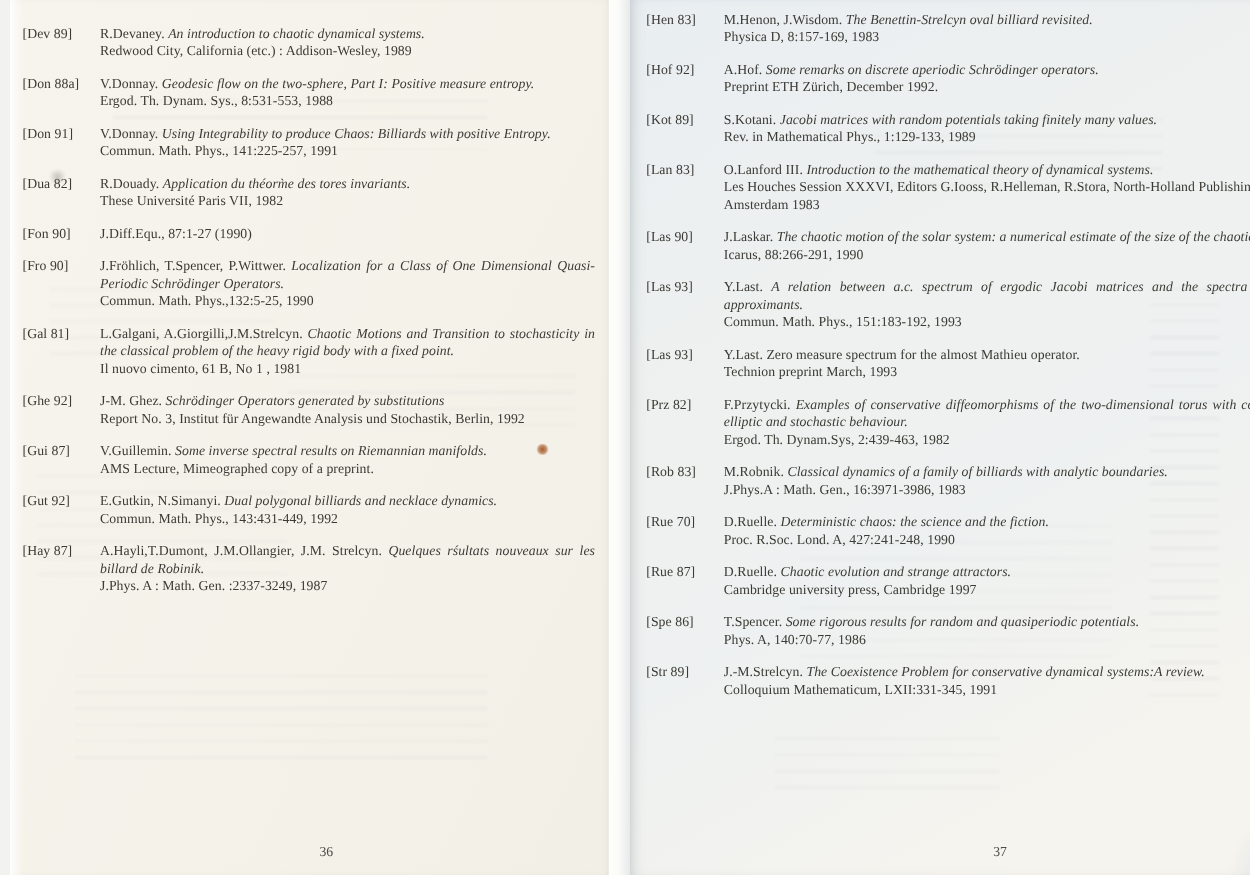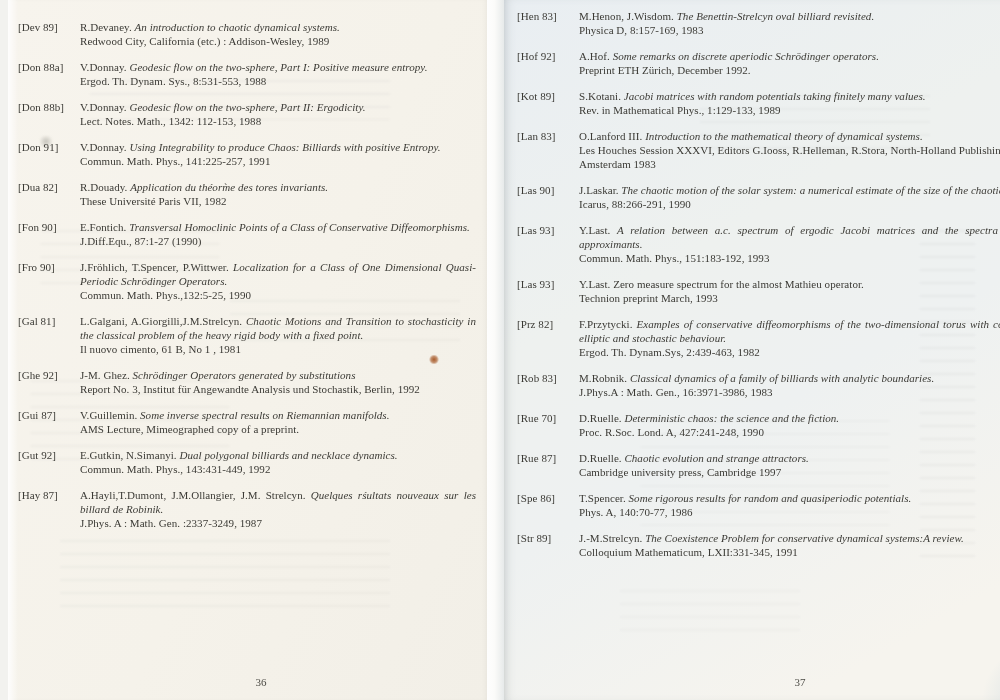--- a/index.html
+++ b/index.html
@@ -99,44 +99,36 @@
           </div>
         </div>
         <div class="entry">
           <div class="label">[Don 88a]</div>
           <div class="body">
             <div class="head"><span class="authors">V.Donnay. </span><span class="title it">Geodesic flow on the two-sphere, Part I: Positive measure entropy.</span></div>
             <div class="pub">Ergod. Th. Dynam. Sys., 8:531-553, 1988</div>
           </div>
         </div>
         <div class="entry">
-          <div class="label">[Don 88b]</div>
-          <div class="body">
-            <div class="head"><span class="authors">V.Donnay. </span><span class="title it">Geodesic flow on the two-sphere, Part II: Ergodicity.</span></div>
-            <div class="pub">Lect. Notes. Math., 1342: 112-153, 1988</div>
-          </div>
-        </div>
-        <div class="entry">
           <div class="label">[Don 91]</div>
           <div class="body">
             <div class="head"><span class="authors">V.Donnay. </span><span class="title it">Using Integrability to produce Chaos: Billiards with positive Entropy.</span></div>
             <div class="pub">Commun. Math. Phys., 141:225-257, 1991</div>
           </div>
         </div>
         <div class="entry">
           <div class="label">[Dua 82]</div>
           <div class="body">
             <div class="head"><span class="authors">R.Douady. </span><span class="title it">Application du théorm̀e des tores invariants.</span></div>
             <div class="pub">These Université Paris VII, 1982</div>
           </div>
         </div>
         <div class="entry">
           <div class="label">[Fon 90]</div>
           <div class="body">
-            <div class="head"><span class="authors">E.Fontich. </span><span class="title it">Transversal Homoclinic Points of a Class of Conservative Diffeomorphisms.</span></div>
             <div class="pub">J.Diff.Equ., 87:1-27 (1990)</div>
           </div>
         </div>
         <div class="entry">
           <div class="label">[Fro 90]</div>
           <div class="body">
             <div class="head"><span class="authors">J.Fröhlich, T.Spencer, P.Wittwer. </span><span class="title it">Localization for a Class of One Dimensional Quasi-Periodic Schrödinger Operators.</span></div>
             <div class="pub">Commun. Math. Phys.,132:5-25, 1990</div>
           </div>
         </div>

